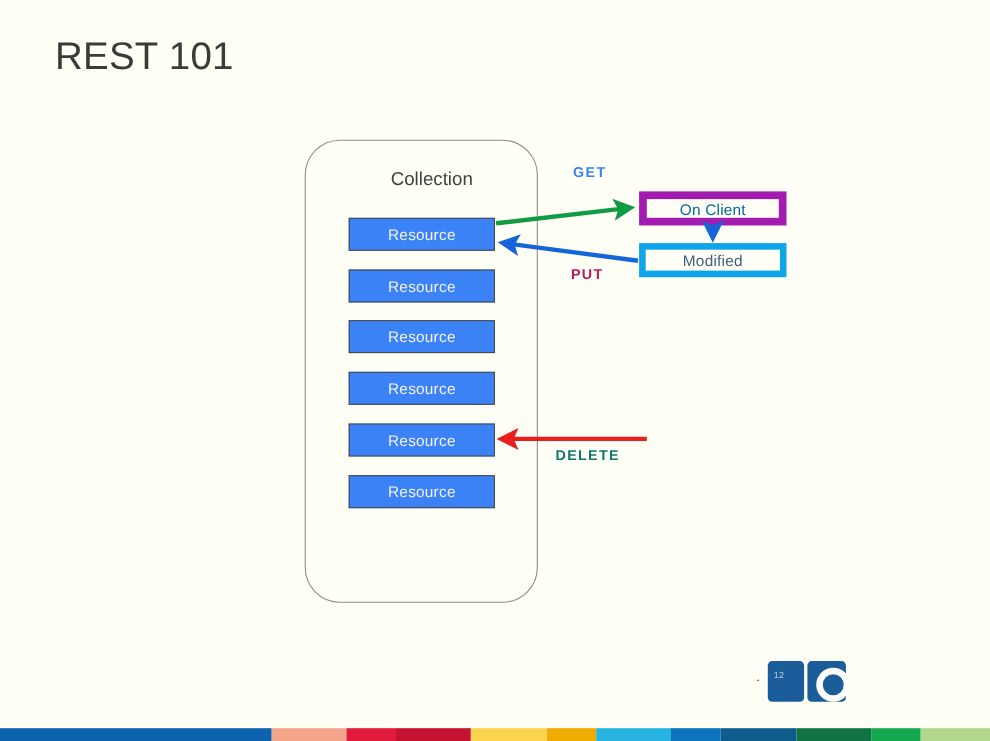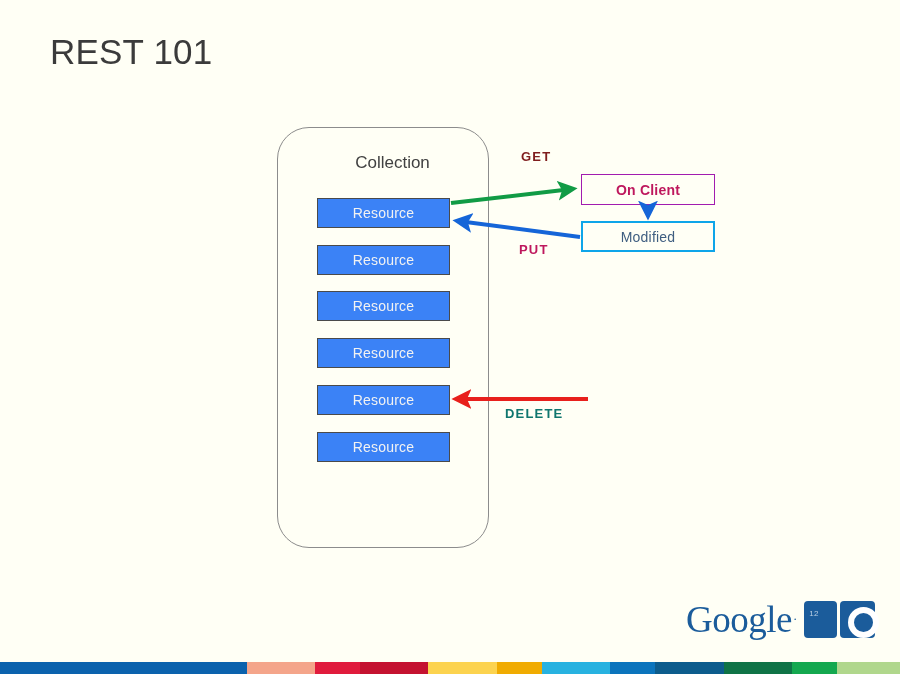--- a/index.html
+++ b/index.html
@@ -83,39 +83,38 @@
     background: #fffff5;
     box-sizing: border-box;
     font-size: 14px;
     display: flex;
     align-items: center;
     justify-content: center;
     letter-spacing: 0.2px;
   }
   #box-on-client {
     top: 174px;
-    border: 1px solid #a21caf;
-    color: #be185d;
-    font-weight: bold;
+    border: 7px solid #a21caf;
+    color: #0369a1;
   }
   #box-modified {
     top: 221px;
-    border: 2px solid #0ea5e9;
+    border: 6px solid #0ea5e9;
     color: #3f5e80;
   }
 
   
   .method-label {
     position: absolute;
     font-size: 13px;
     font-weight: bold;
     letter-spacing: 1.2px;
     white-space: nowrap;
   }
-  #label-get  { left: 521px; top: 149px; color: #7f1d1d; }
+  #label-get  { left: 521px; top: 149px; color: #3b82f6; }
   #label-put  { left: 519px; top: 242px; color: #be185d; }
   #label-delete { left: 505px; top: 406px; color: #0f766e; }
 
   
   #arrow-layer {
     position: absolute;
     left: 0;
     top: 0;
     width: 900px;
     height: 674px;
@@ -251,21 +250,20 @@
     <line x1="451" y1="203" x2="572" y2="189" stroke="#119b45" stroke-width="4" marker-end="url(#arrow-green)"></line>
 
     <line x1="648" y1="205" x2="648" y2="215" stroke="#1565d8" stroke-width="4" marker-end="url(#arrow-blue-down)"></line>
 
     <line x1="580" y1="237" x2="458" y2="221" stroke="#1565d8" stroke-width="4" marker-end="url(#arrow-blue)"></line>
 
     <line x1="588" y1="399" x2="457" y2="399" stroke="#e8201c" stroke-width="4" marker-end="url(#arrow-red)"></line>
   </svg>
 
   <div id="google-io-logo">
-    <span id="google-wordmark">Google</span>
     <span id="google-trademark">·</span>
     <span id="io-badge">
       <span id="io-left"></span>
       <span id="io-left-sup">12</span>
       <span id="io-left-bar"></span>
       <span id="io-right"></span>
       <span id="io-right-o"></span>
     </span>
   </div>
 

